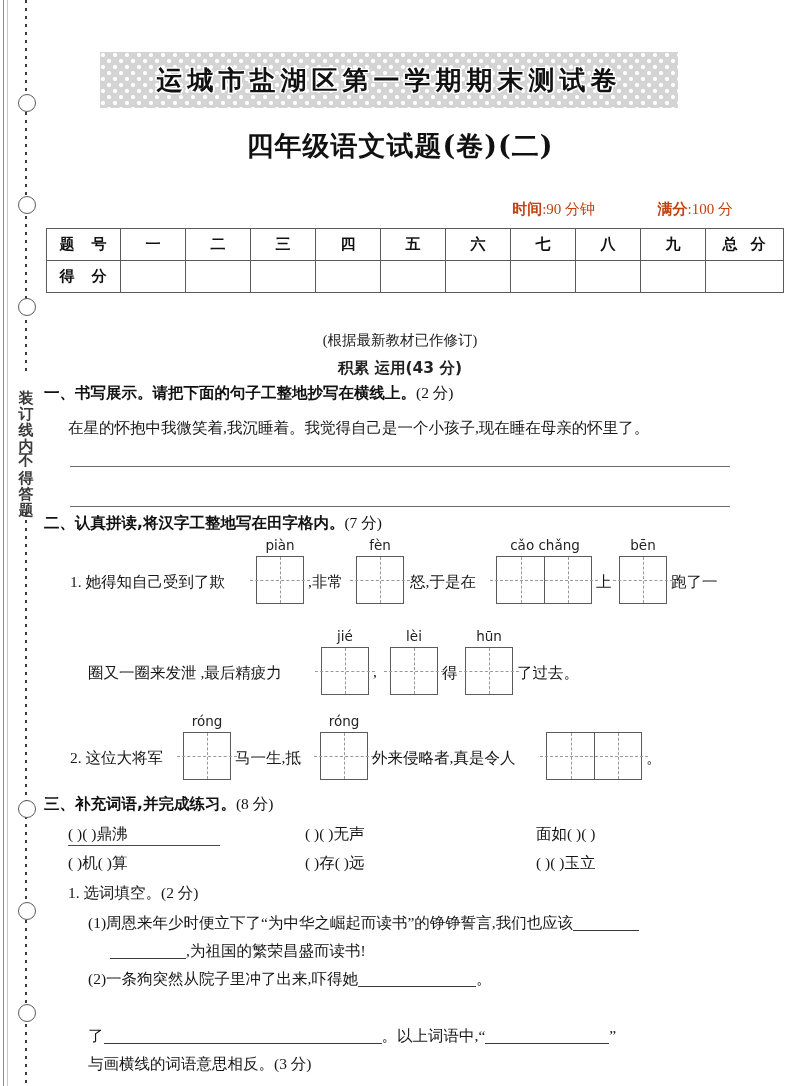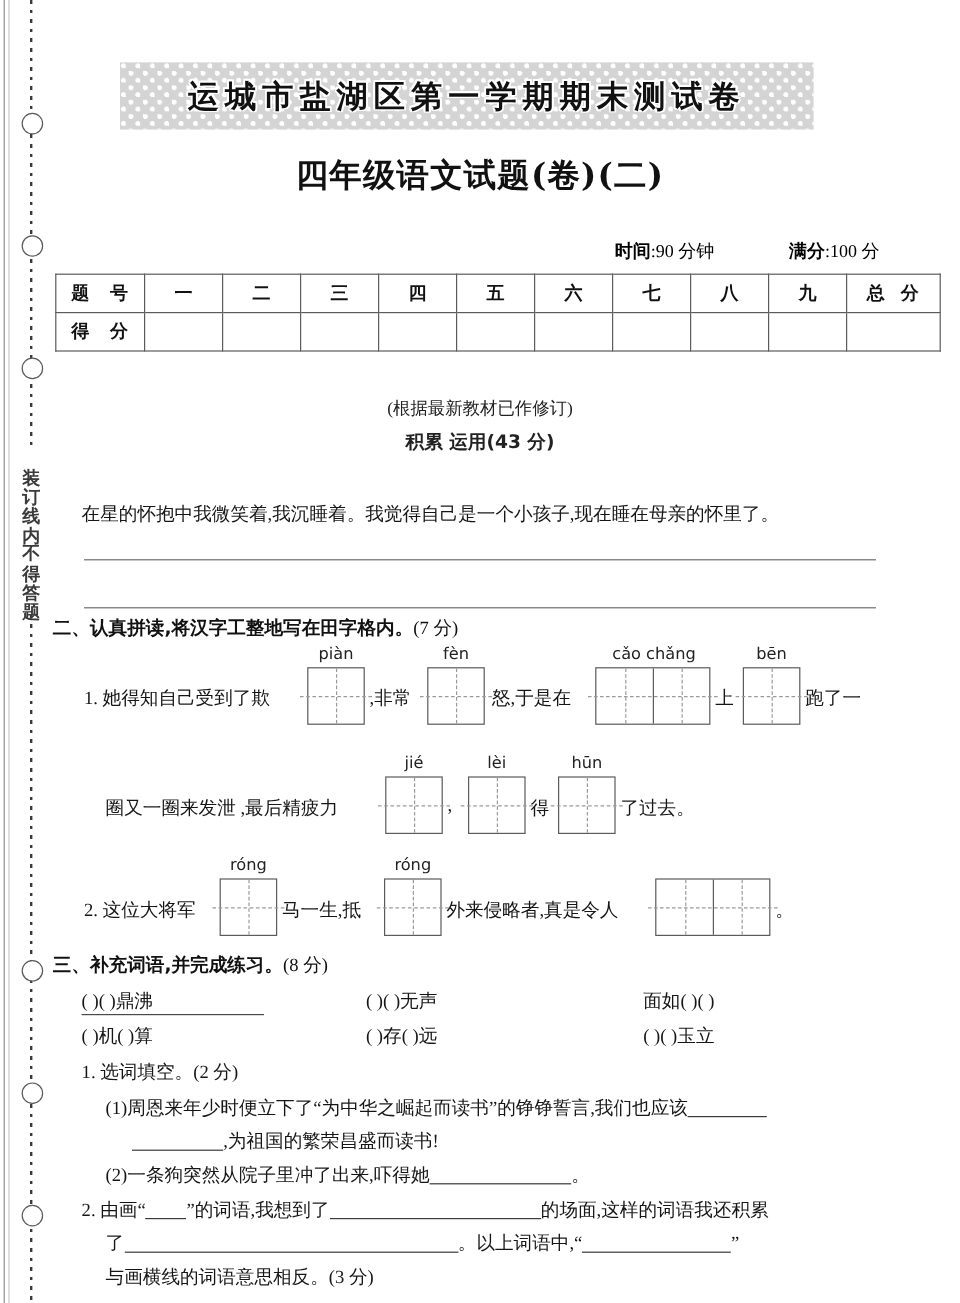--- a/index.html
+++ b/index.html
@@ -66,21 +66,21 @@
     position:absolute;left:0;right:0;top:128px;text-align:center;
     font-family:"DejaVu Serif","Liberation Serif",serif;
     font-size:27px;font-weight:700;letter-spacing:1px;color:#111;
   }
 
   
   .meta{
     position:absolute;top:200px;right:67px;
     font-size:15px;font-weight:700;
     font-family:"DejaVu Sans","Liberation Sans",sans-serif;
-    color:#000000;white-space:nowrap;
+    color:#c2410c;white-space:nowrap;
   }
   .meta .gap{display:inline-block;width:52px;}
   .meta .num{font-family:"Liberation Serif",serif;font-weight:400;}
 
   
   .score-table{
     position:absolute;left:46px;top:228px;
     border-collapse:collapse;
   }
   .score-table td{
@@ -198,20 +198,23 @@
       <td class="col"></td>
       <td class="col"></td>
       <td class="tot"></td>
     </tr>
   </tbody>
     </table>
 
   <div class="center-note" style="top:331px;">(根据最新教材已作修订)</div>
   <div class="center-note" style="top:358px;font-family:'DejaVu Sans','Liberation Sans',sans-serif;font-weight:700;font-size:15.5px;">积累  运用(43 分)</div>
 
+  <div class="sec-head" style="top:383px;">
+    <span>一、书写展示。请把下面的句子工整地抄写在横线上。</span><span class="pts">(2 分)</span>
+  </div>
   <div class="para" style="left:68px;top:418px;">在星的怀抱中我微笑着,我沉睡着。我觉得自己是一个小孩子,现在睡在母亲的怀里了。</div>
   <div class="writing-line" style="left:70px;top:466px;width:660px;"></div>
   <div class="writing-line" style="left:70px;top:506px;width:660px;"></div>
 
   <div class="sec-head" style="top:513px;">
     <span>二、认真拼读,将汉字工整地写在田字格内。</span><span class="pts">(7 分)</span>
   </div>
 
   <div class="py" style="left:255px;top:537px;width:50px;">piàn</div>
   <div class="py" style="left:355px;top:537px;width:50px;">fèn</div>
@@ -306,23 +309,20 @@
   <div class="para" style="left:88px;top:913px;">
     <span>(1)周恩来年少时便立下了“为中华之崛起而读书”的铮铮誓言,我们也应该</span><span class="blank-ul" style="width:66px;"></span>
   </div>
   <div class="para" style="left:110px;top:941px;">
     <span class="blank-ul" style="width:76px;"></span><span>,为祖国的繁荣昌盛而读书!</span>
   </div>
   <div class="para" style="left:88px;top:969px;">
     <span>(2)一条狗突然从院子里冲了出来,吓得她</span><span class="blank-ul" style="width:118px;"></span><span>。</span>
   </div>
 
-  <div class="para" style="left:68px;top:998px;">
-    <span>2. 由画“</span><span class="blank-ul" style="width:34px;"></span><span>”的词语,我想到了</span><span class="blank-ul" style="width:176px;"></span><span>的场面,这样的词语我还积累</span>
-  </div>
   <div class="para" style="left:88px;top:1026px;">
     <span>了</span><span class="blank-ul" style="width:278px;"></span><span>。以上词语中,“</span><span class="blank-ul" style="width:124px;"></span><span>”</span>
   </div>
   <div class="para" style="left:88px;top:1054px;">
     <span>与画横线的词语意思相反。</span><span>(3 分)</span>
   </div>
 
 </div>
 
 </body></html>

